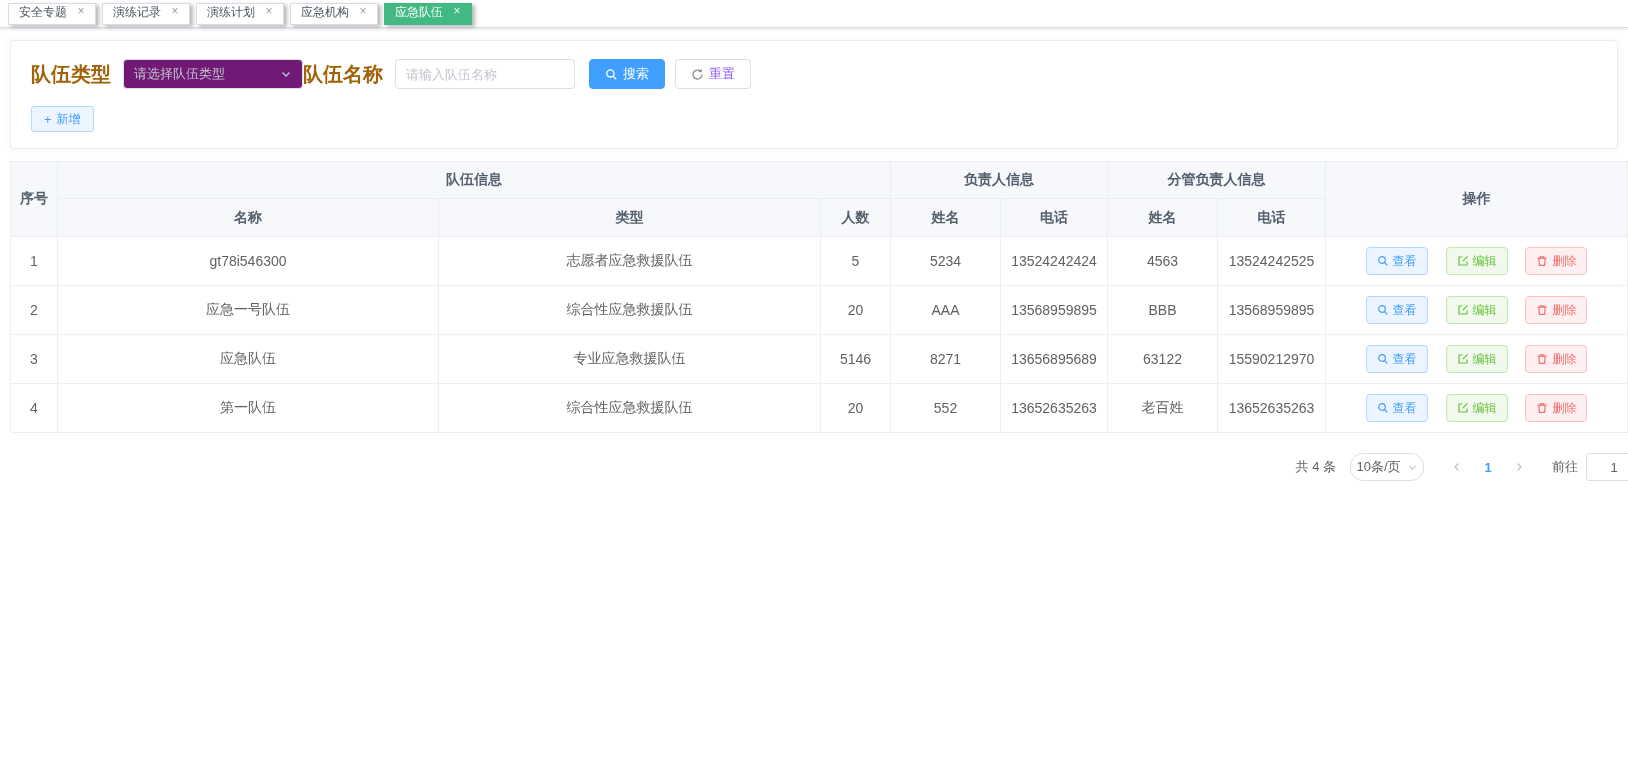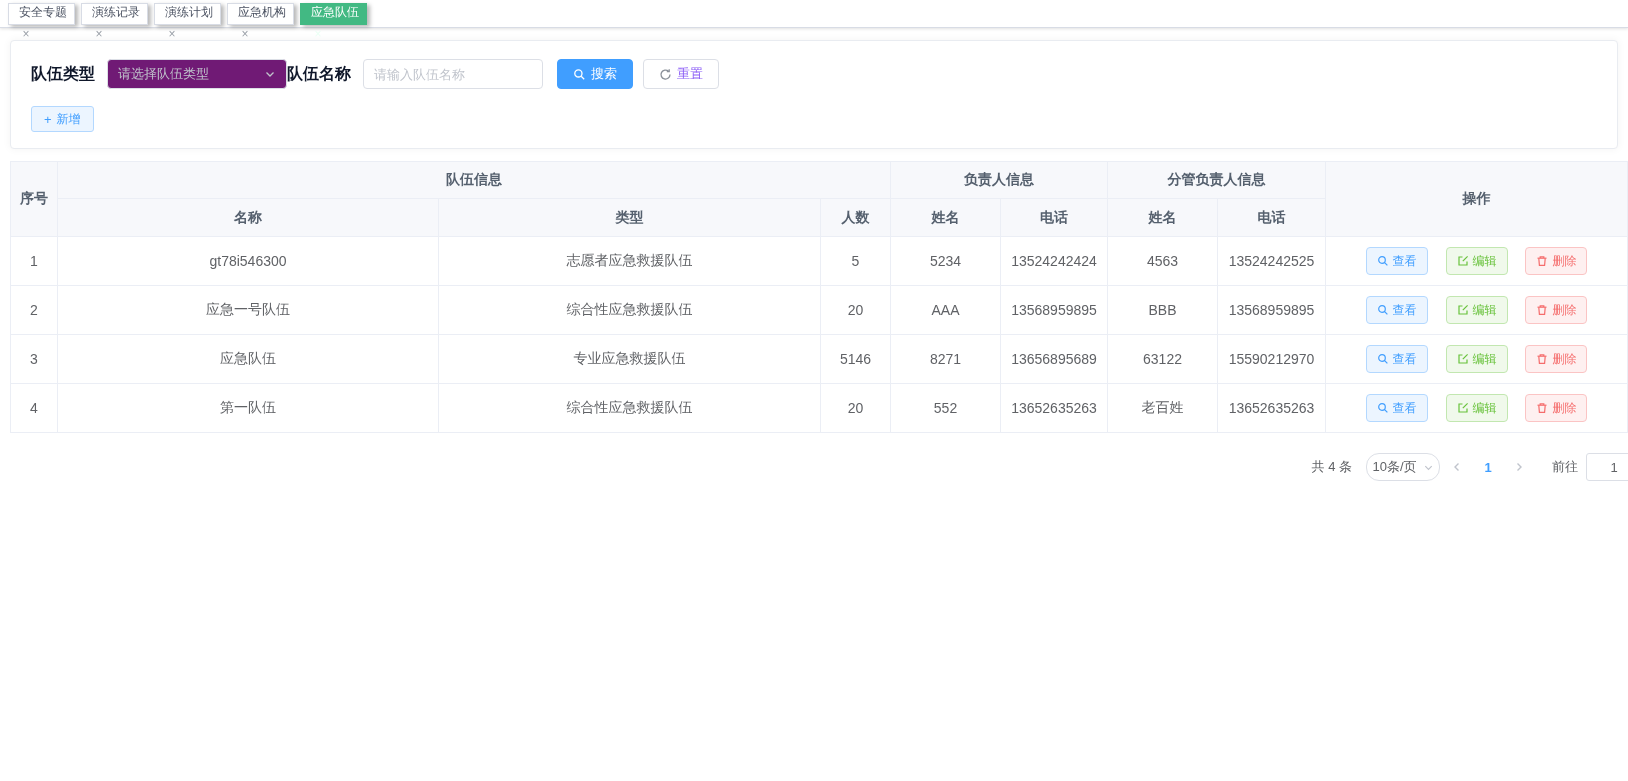--- a/index.html
+++ b/index.html
@@ -6,32 +6,32 @@
   html, body { width: 1628px; height: 781px; overflow: hidden; background: #fff;
     font-family: "Liberation Sans", "DejaVu Sans", sans-serif; }
 
   
   .tags-bar { height: 28px; background: #fff; border-bottom: 1px solid #d8dce5;
     box-shadow: 0 1px 3px rgba(0,0,0,.12); display: flex; align-items: center;
     padding-left: 8px; position: relative; z-index: 5; }
   .tag { display: inline-flex; gap: 7px; height: 22px;
     padding: 0 7px 0 10px; margin-right: 6px; border: 1px solid #d8dce5; background: #fff;
     color: #495060; font-size: 12px; cursor: pointer; white-space: nowrap;
-    box-shadow: 3px 2px 4px rgba(0,0,0,.28); flex-direction: column; }
+    box-shadow: 3px 2px 4px rgba(0,0,0,.28); }
   .tag .tag-close { font-size: 12px; line-height: 1; color: #9aa0a8; width: 14px; height: 14px;
     display: inline-flex; align-items: center; justify-content: center; border-radius: 50%; }
   .tag.active { background: #42b983; border-color: #42b983; color: #fff; }
   .tag.active .tag-close { color: #eafff4; }
 
   
   .content { padding: 12px 0 0; }
   .card { margin: 0 10px; background: #fff; border: 1px solid #e9ecf1; border-radius: 4px;
     box-shadow: 0 0 8px rgba(0,0,0,.05); padding: 18px 20px 16px; }
   .filter-row { display: flex; align-items: center; }
-  .f-label { font-size: 16px; font-weight: bold; color: #0f172a; margin-right: 12px; white-space: nowrap; }
+  .f-label { font-size: 20px; font-weight: bold; color: #a16207; margin-right: 12px; white-space: nowrap; }
   .sel-box { width: 180px; height: 30px; border: 1px solid #dcdfe6; border-radius: 4px;
     background: #701a75; display: flex; align-items: center; justify-content: space-between;
     padding: 0 10px; cursor: pointer; }
   .sel-box .ph { color: #c0c4cc; font-size: 13px; }
   .f-label2 { }
   .txt-input { width: 180px; height: 30px; border: 1px solid #dcdfe6; border-radius: 4px;
     padding: 0 10px; font-size: 13px; color: #606266; outline: none;
     font-family: "Liberation Sans", "DejaVu Sans", sans-serif; }
   .txt-input::placeholder { color: #c0c4cc; }
   .btn { display: inline-flex; align-items: center; justify-content: center; gap: 5px;
@@ -59,21 +59,21 @@
   .mini-view { background: #ecf5ff; border: 1px solid #b3d8ff; color: #409eff; }
   .mini-edit { background: #f0f9eb; border: 1px solid #c2e7b0; color: #67c23a; }
   .mini-del  { background: #fef0f0; border: 1px solid #fbc4c4; color: #f56c6c; }
 
   
   .pagination { display: flex; align-items: center; justify-content: flex-end;
     margin-top: 20px; font-size: 13px; color: #606266; }
   .pg-total { margin-right: 14px; }
   .pg-size { width: 74px; height: 28px; border: 1px solid #dcdfe6; border-radius: 13px;
     display: flex; align-items: center; justify-content: center; gap: 6px; cursor: pointer;
-    background: #fff; margin-right: 0; }
+    background: #fff; margin-right: 16px; }
   .pg-arrow { width: 34px; height: 28px; display: flex; align-items: center;
     justify-content: center; color: #c0c4cc; cursor: pointer; }
   .pg-page { width: 28px; text-align: center; color: #409eff; font-weight: bold; cursor: pointer; }
   .pg-goto-label { margin: 0 8px 0 16px; }
   .pg-goto { width: 56px; height: 28px; border: 1px solid #dcdfe6; border-radius: 3px;
     text-align: center; font-size: 13px; color: #606266; outline: none; margin-right: -14px;
     font-family: "Liberation Sans", "DejaVu Sans", sans-serif; }
 
   .icon-svg { display: inline-block; vertical-align: middle; }
 </style>

